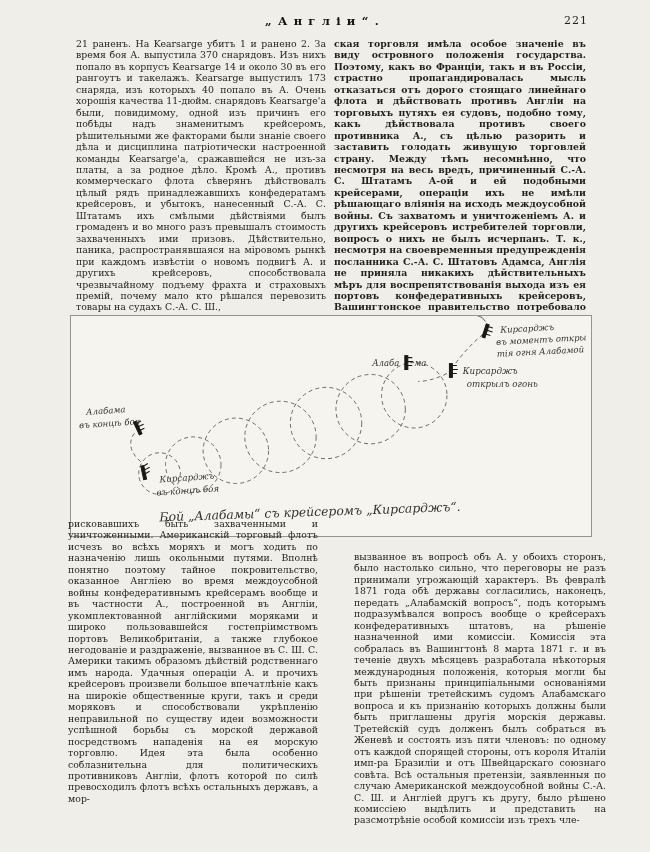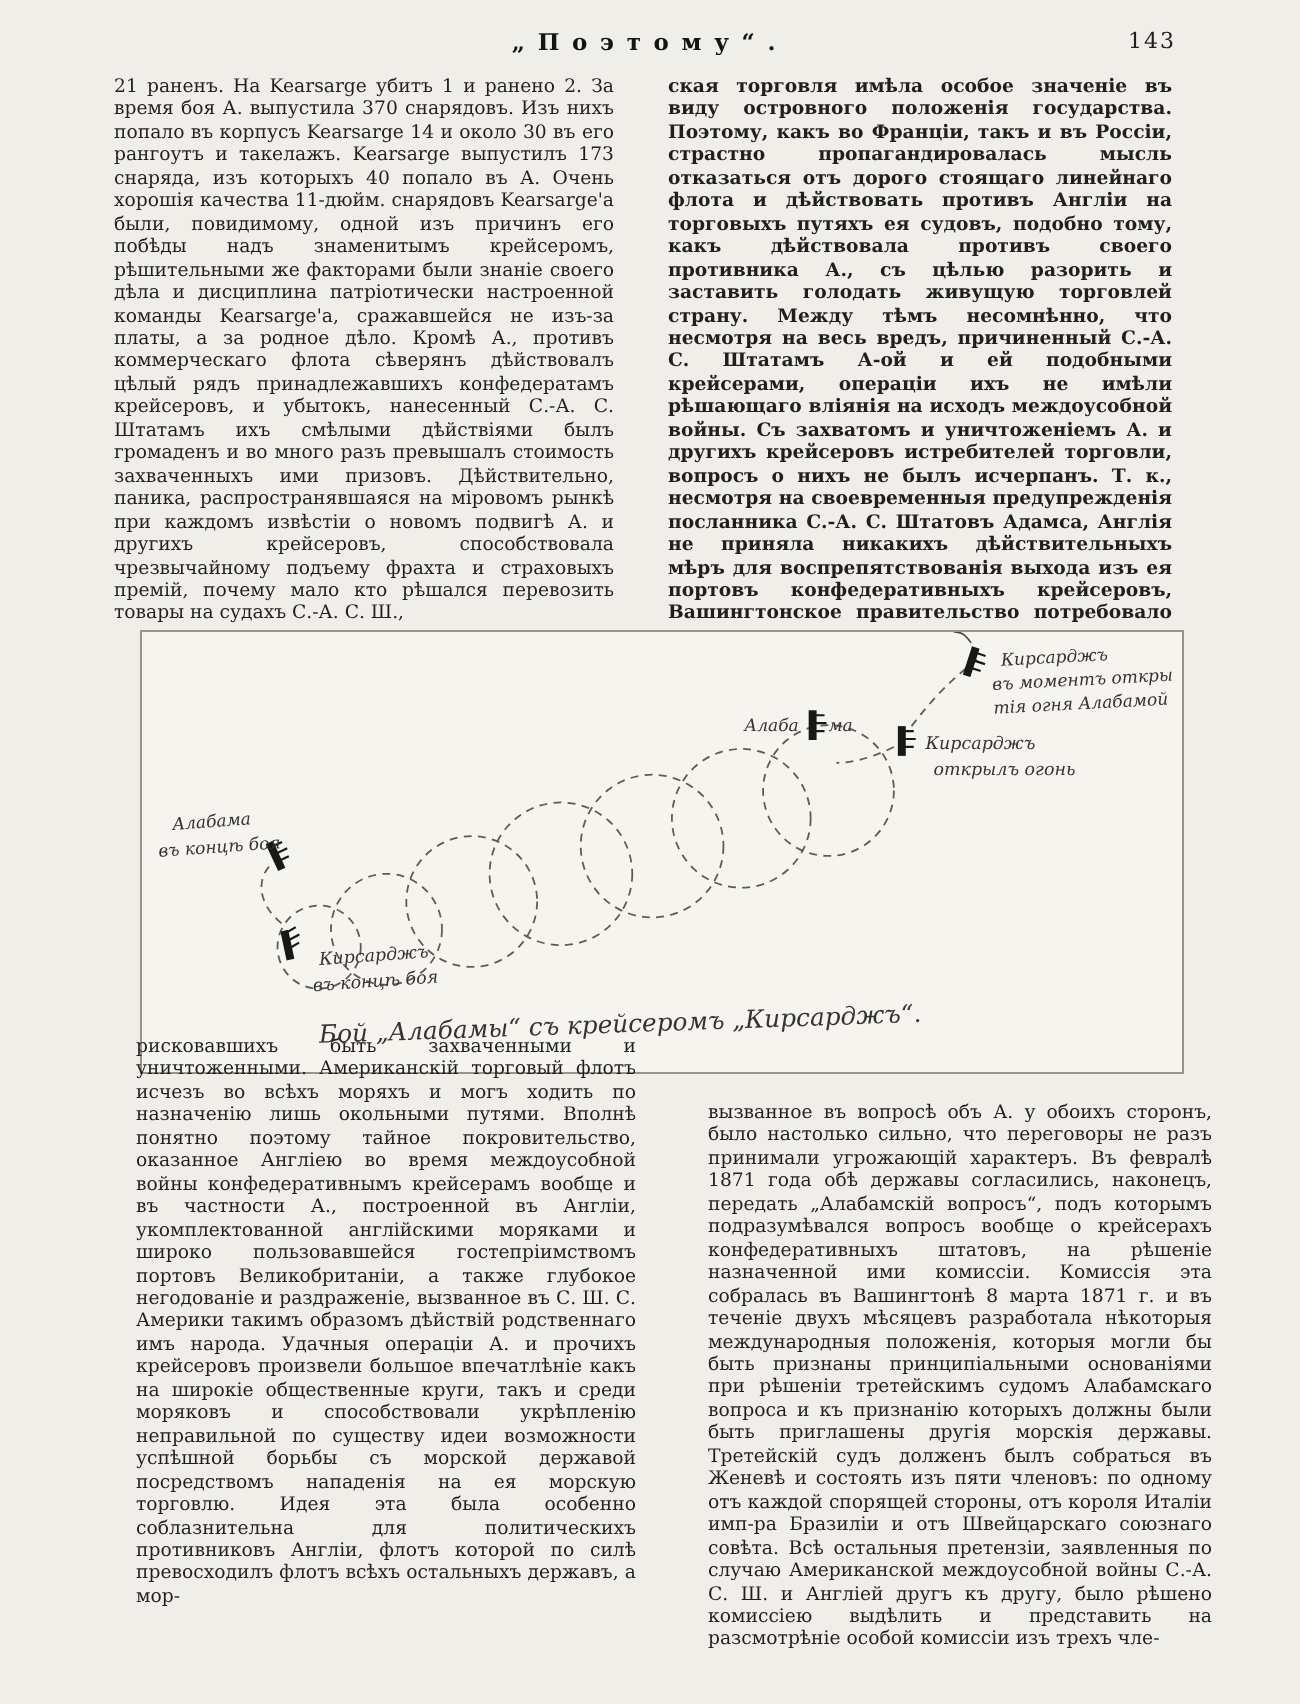--- a/index.html
+++ b/index.html
@@ -23,21 +23,21 @@
     font-size:11px;color:#22211f;letter-spacing:1px;
   }
   .textblock{
     position:absolute;
     font-size:9.35px;line-height:11.45px;
     text-align:justify;
     color:#201f1d;
     overflow:hidden;
     hyphens:auto;
   }
-  .tb-top-left{left:57px;top:38px;width:250px;height:274px;}
+  .tb-top-left{left:76px;top:38px;width:250px;height:274px;}
   .tb-top-right{left:334px;top:38px;width:252px;height:274px;font-weight:bold;}
   .tb-bottom-left{left:68px;top:518px;width:250px;height:292px;}
   .tb-bottom-right{left:354px;top:551px;width:252px;height:292px;}
   .figure{
     position:absolute;left:70px;top:315px;width:522px;height:222px;
     background:#f5f4ef;
     border:1px solid #97948c;
     box-sizing:border-box;
   }
   .figure svg{display:block;width:100%;height:100%;}
@@ -50,22 +50,22 @@
   .ship{fill:#181816;stroke:#181816;}
   .shipline{stroke:#181816;stroke-width:1.1;fill:none;}
   .smoke{stroke:#4a4843;stroke-width:0.8;fill:none;}
 </style>
 </head>
 <body>
 
 <div class="page">
 
   <div class="header">
-    <div class="title">„Поэтому“.</div>
-    <div class="pagenum">143</div>
+    <div class="title">„Англіи“.</div>
+    <div class="pagenum">221</div>
   </div>
 
   <div class="textblock tb-top-left">21 раненъ. На Kearsarge убитъ 1 и ранено 2. За время боя А. выпустила 370 снарядовъ. Изъ нихъ попало въ корпусъ Kearsarge 14 и около 30 въ его рангоутъ и такелажъ. Kearsarge выпустилъ 173 снаряда, изъ которыхъ 40 попало въ А. Очень хорошія качества 11-дюйм. снарядовъ Kearsarge'а были, повидимому, одной изъ причинъ его побѣды надъ знаменитымъ крейсеромъ, рѣшительными же факторами были знаніе своего дѣла и дисциплина патріотически настроенной команды Kearsarge'а, сражавшейся не изъ-за платы, а за родное дѣло. Кромѣ А., противъ коммерческаго флота сѣверянъ дѣйствовалъ цѣлый рядъ принадлежавшихъ конфедератамъ крейсеровъ, и убытокъ, нанесенный С.-А. С. Штатамъ ихъ смѣлыми дѣйствіями былъ громаденъ и во много разъ превышалъ стоимость захваченныхъ ими призовъ. Дѣйствительно, паника, распространявшаяся на міровомъ рынкѣ при каждомъ извѣстіи о новомъ подвигѣ А. и другихъ крейсеровъ, способствовала чрезвычайному подъему фрахта и страховыхъ премій, почему мало кто рѣшался перевозить товары на судахъ С.-А. С. Ш.,</div>
   <div class="textblock tb-top-right">ская торговля имѣла особое значеніе въ виду островного положенія государства. Поэтому, какъ во Франціи, такъ и въ Россіи, страстно пропагандировалась мысль отказаться отъ дорого стоящаго линейнаго флота и дѣйствовать противъ Англіи на торговыхъ путяхъ ея судовъ, подобно тому, какъ дѣйствовала противъ своего противника А., съ цѣлью разорить и заставить голодать живущую торговлей страну. Между тѣмъ несомнѣнно, что несмотря на весь вредъ, причиненный С.-А. С. Штатамъ А-ой и ей подобными крейсерами, операціи ихъ не имѣли рѣшающаго вліянія на исходъ междоусобной войны. Съ захватомъ и уничтоженіемъ А. и другихъ крейсеровъ истребителей торговли, вопросъ о нихъ не былъ исчерпанъ. Т. к., несмотря на своевременныя предупрежденія посланника С.-А. С. Штатовъ Адамса, Англія не приняла никакихъ дѣйствительныхъ мѣръ для воспрепятствованія выхода изъ ея портовъ конфедеративныхъ крейсеровъ, Вашингтонское правительство потребовало возмѣщенія убытковъ, понесенныхъ С.-А. С. Штатами отъ нарушенія Великобританіей нейтралитета. Раздраженіе,</div>
 
   <div class="figure">
     <svg viewBox="0 0 522 222">
 
       <g>
         <circle class="dashes" cx="345" cy="80" r="33"></circle>

